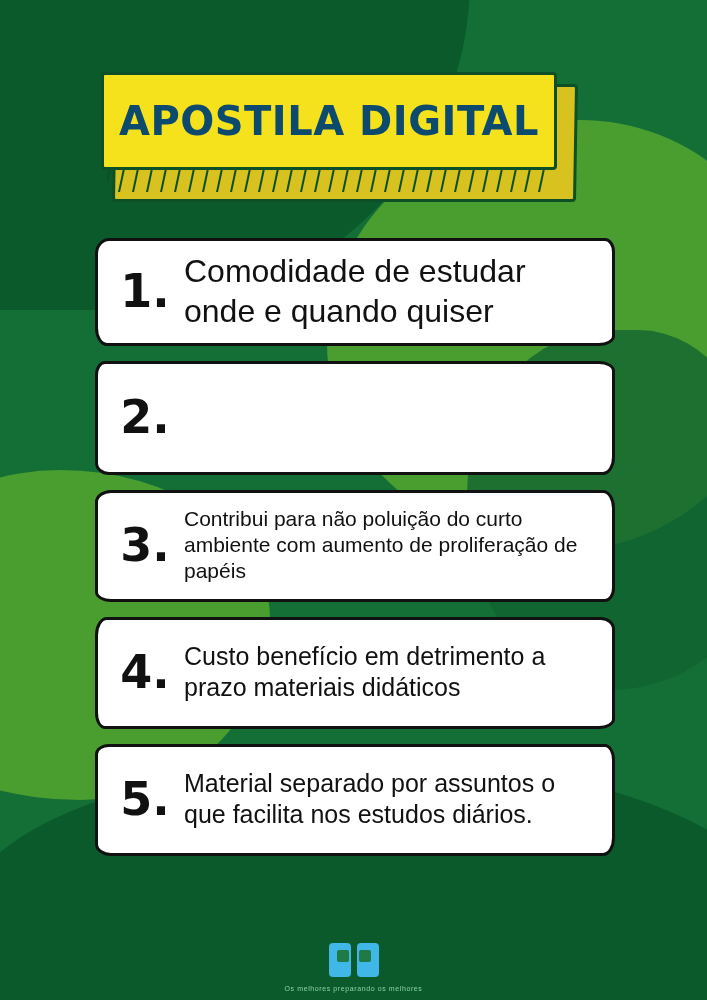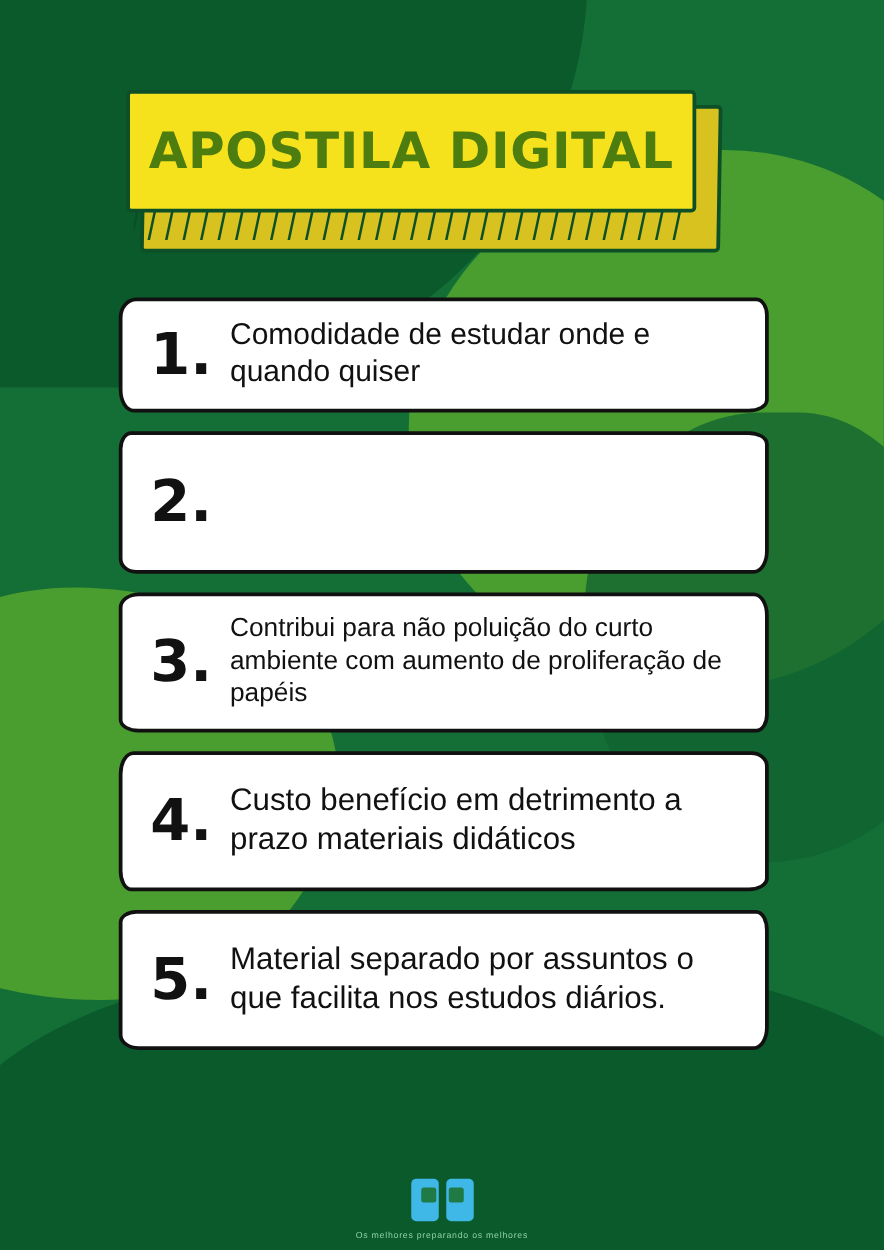--- a/index.html
+++ b/index.html
@@ -97,21 +97,21 @@
     background: #f5e21c;
     border: 3px solid #0d4f26;
     border-radius: 4px;
     display: flex;
     align-items: center;
     justify-content: center;
   }
   .banner-title {
     font-size: 40px;
     font-weight: bold;
-    color: #4d7c0f;
+    color: #0c4a6e;
     letter-spacing: 0.5px;
     font-family: "DejaVu Sans", sans-serif;
     white-space: nowrap;
   }
   .banner-hatch {
     position: absolute;
     left: 6px;
     top: 92px;
     width: 452px;
     height: 28px;
@@ -157,21 +157,21 @@
     color: #111111;
     font-family: "DejaVu Sans", sans-serif;
     line-height: 1;
   }
   .card-text {
     flex: 1 1 auto;
     color: #111111;
     line-height: 1.25;
     padding-right: 6px;
   }
-  .card.c1 .card-text { font-size: 24px; }
+  .card.c1 .card-text { font-size: 32px; }
   .card.c2 .card-text { font-size: 26px; }
   .card.c3 .card-text { font-size: 21px; }
   .card.c4 .card-text { font-size: 25px; }
   .card.c5 .card-text { font-size: 25px; }
 
   
   .footer {
     position: absolute;
     left: 0;
     right: 0;

